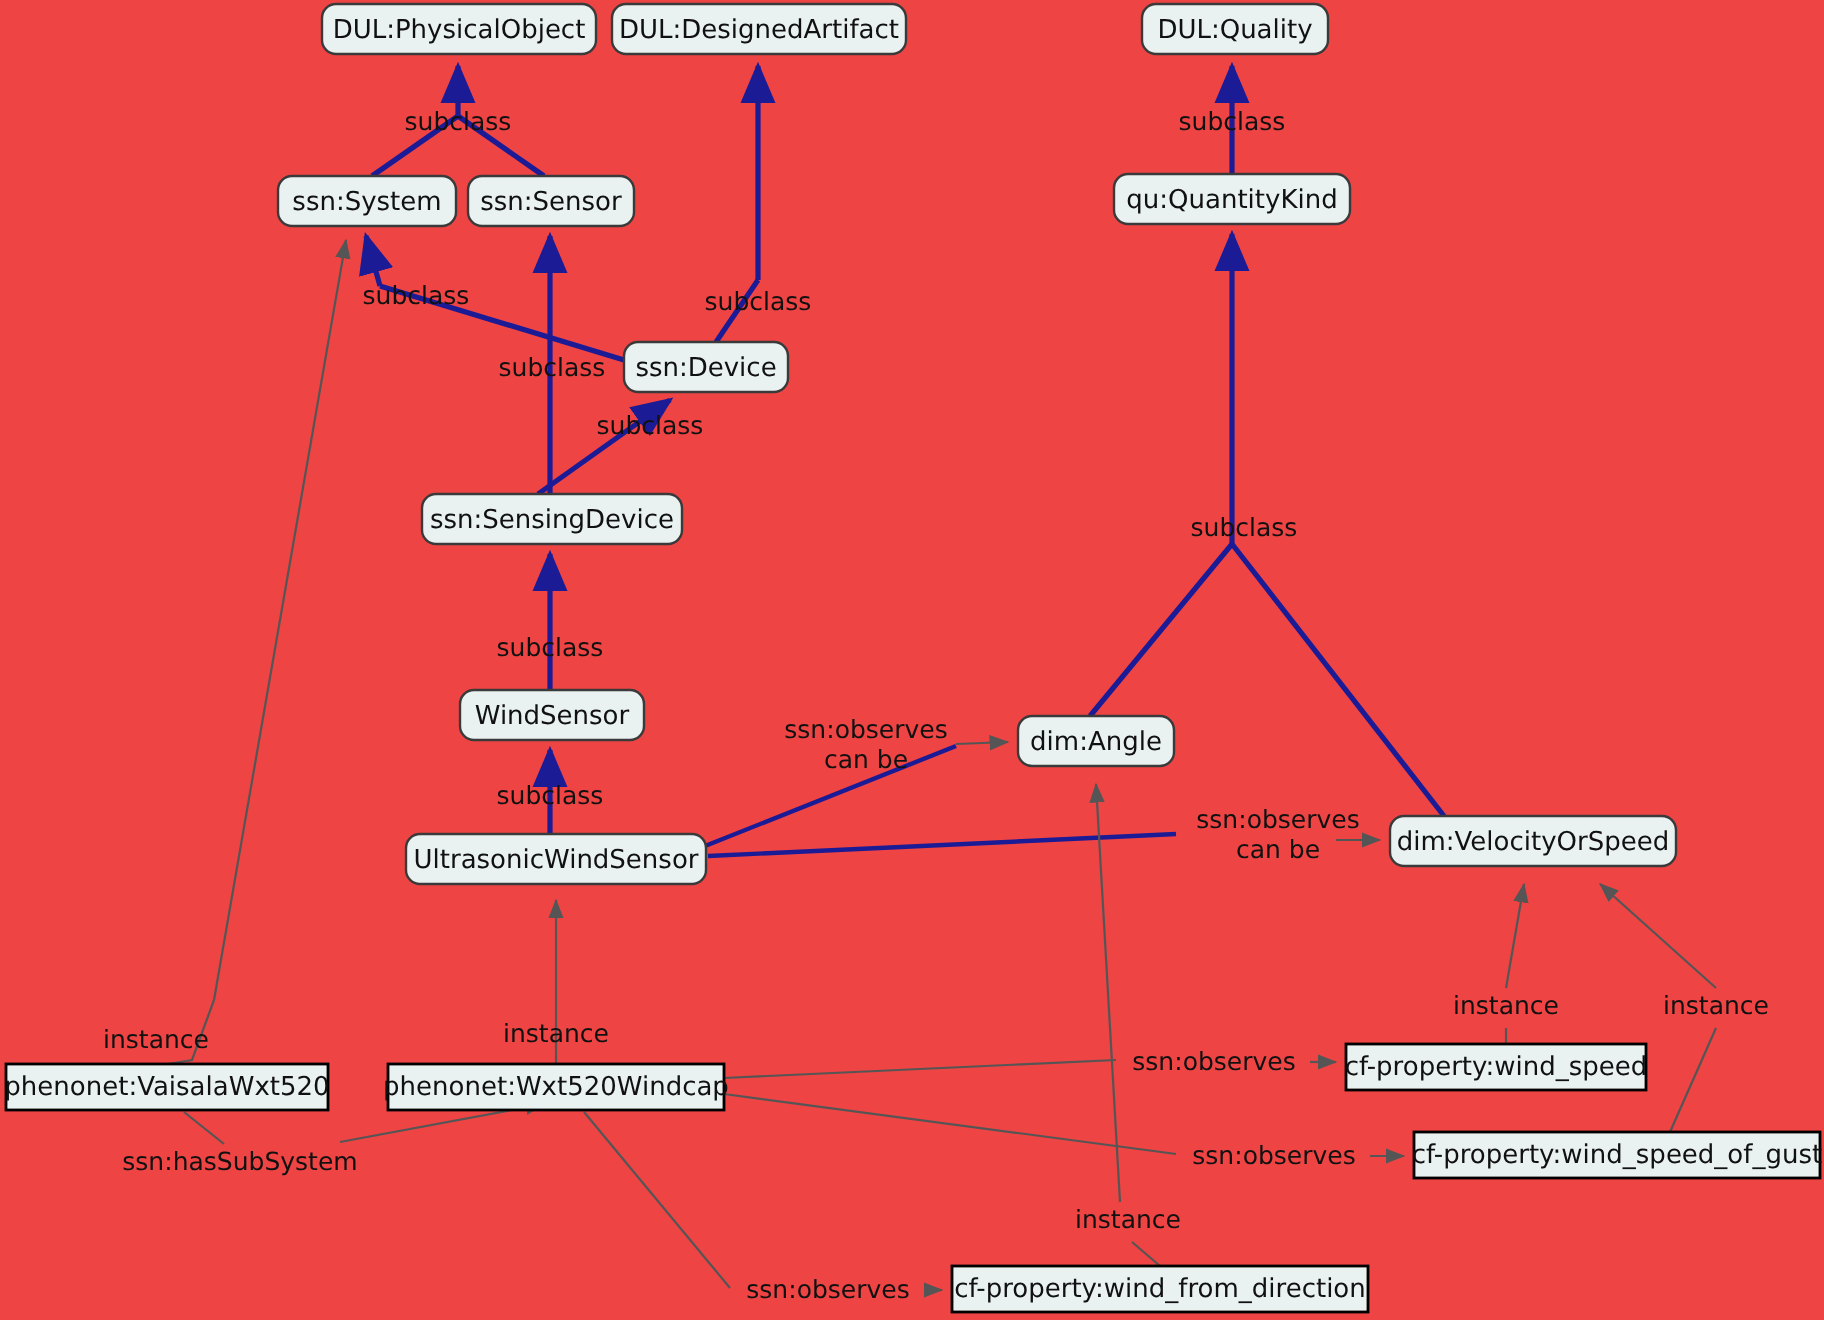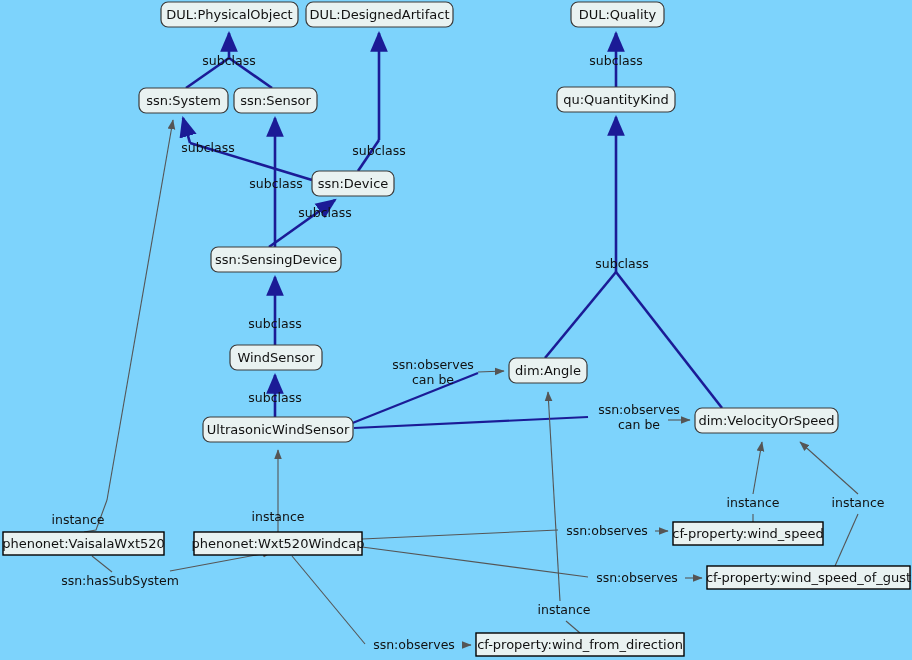--- a/index.html
+++ b/index.html
@@ -1,17 +1,17 @@
 <!DOCTYPE html>
 <html><head>
 <meta charset="utf-8">
 <style>
   html,body{margin:0;padding:0;background:#ffffff;}
   body{font-family:"DejaVu Sans","Liberation Sans",sans-serif;}
-  #stage{position:relative;width:912px;height:660px;background:#7dd3fc;overflow:hidden;}
+  #stage{position:relative;width:912px;height:660px;background:#ef4444;overflow:hidden;}
   svg{position:absolute;left:0;top:0;width:912px;height:660px;}
   .cls-box{fill:#e9f2f1;stroke:#3a3a3a;stroke-width:1.2;}
   .inst-box{fill:#e9f2f1;stroke:#000000;stroke-width:1.4;}
   .node-label{font-family:"DejaVu Sans","Liberation Sans",sans-serif;font-size:13px;fill:#111111;dominant-baseline:middle;text-anchor:middle;}
   .edge-label{font-family:"DejaVu Sans","Liberation Sans",sans-serif;font-size:12.5px;fill:#111111;text-anchor:middle;}
   .sub-edge{stroke:#1b1b96;stroke-width:2.6;fill:none;}
   .sub-edge-thin{stroke:#1b1b96;stroke-width:2.2;fill:none;}
   .inst-edge{stroke:#555555;stroke-width:1.1;fill:none;}
 </style>
 </head>

